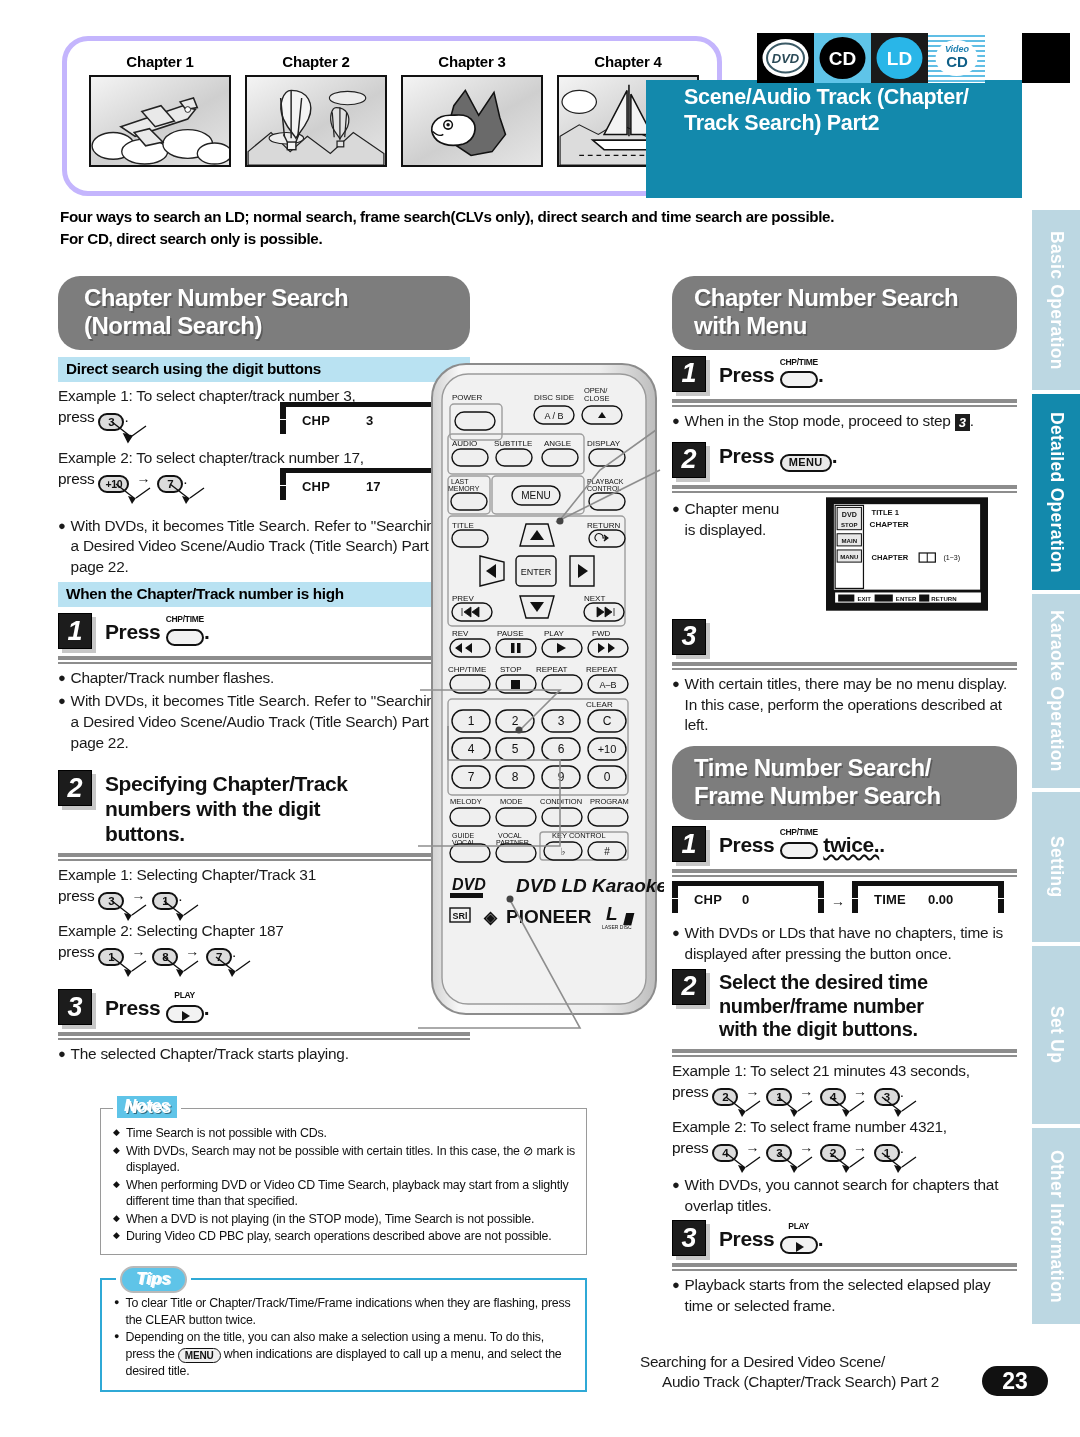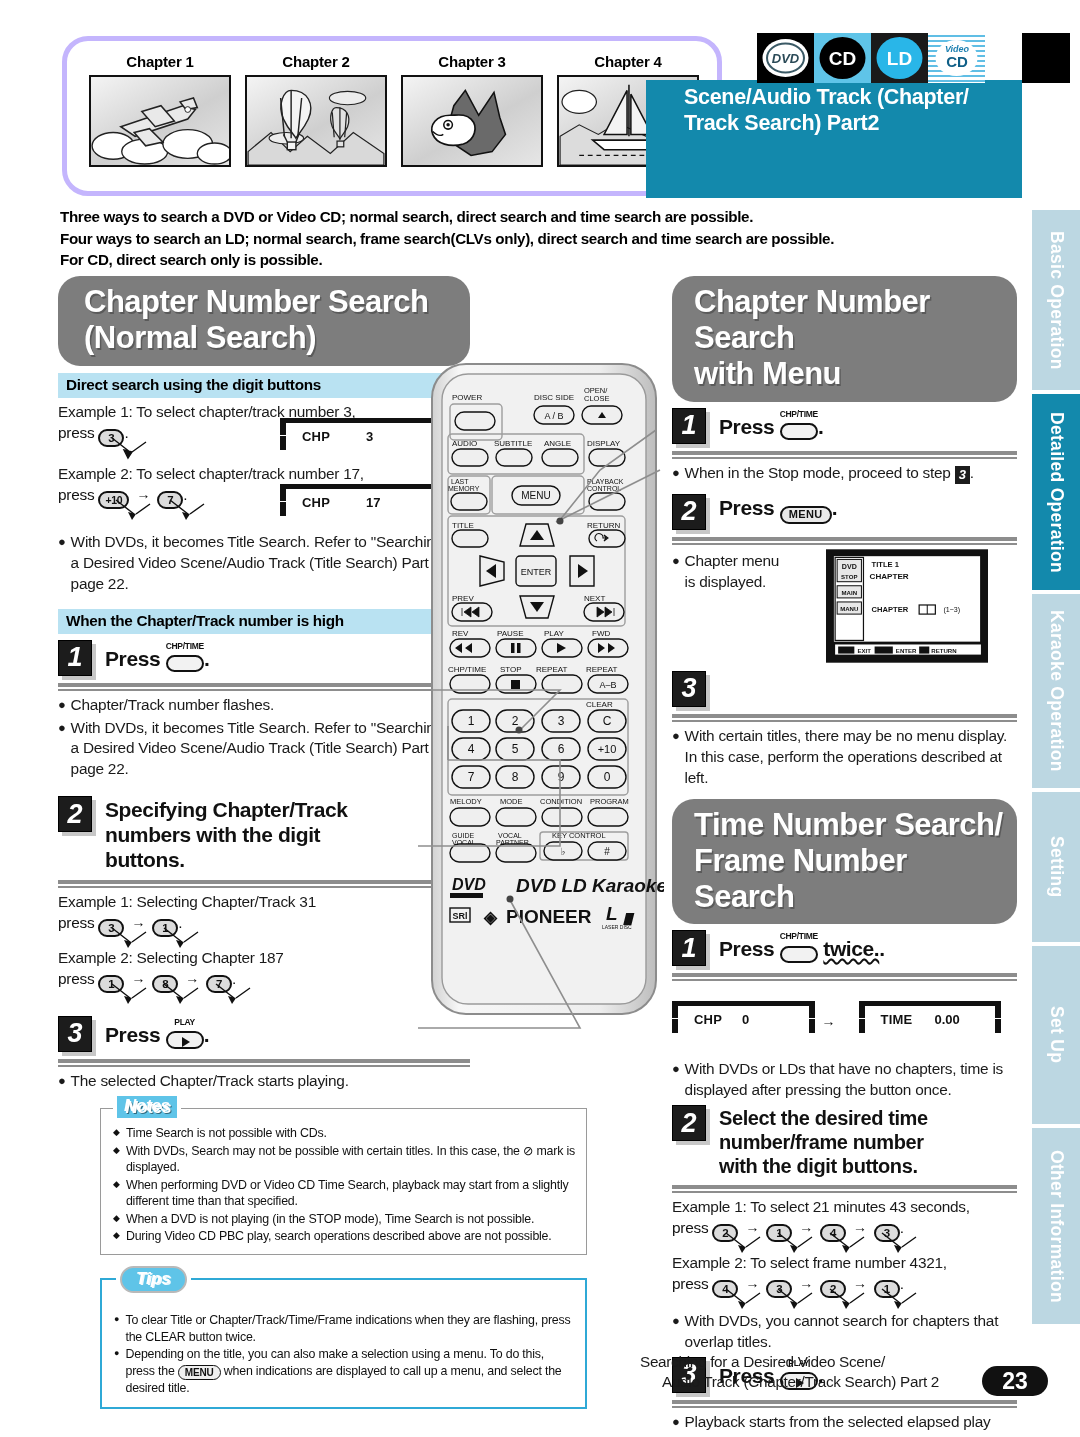--- a/index.html
+++ b/index.html
@@ -69,21 +69,21 @@
     letter-spacing: -0.35px; color: #000;
   }
 
   
   .col-left  { position: absolute; left: 58px;  top: 276px; width: 412px; }
   .col-right { position: absolute; left: 672px; top: 276px; width: 345px; }
 
   .sec-head {
     background: #7d7d7d; color: #fff; border-radius: 22px;
     padding: 8px 14px 10px 26px;
-    font-size: 31px; font-weight: bold; line-height: 1.16;
+    font-size: 24px; font-weight: bold; line-height: 1.16;
     letter-spacing: -0.5px;
     text-shadow: 1.5px 1.5px 0 rgba(0,0,0,.28);
   }
   .sec-head.h-right { padding-left: 22px; }
 
   .subhead {
     background: #b9e2f2; font-size: 15.3px; font-weight: bold;
     padding: 3px 6px 4px 8px; margin-top: 7px; letter-spacing: -0.3px;
     color:#000;
   }
@@ -173,21 +173,21 @@
     font-weight: bold; font-style: italic; padding: 0px 7px 2px;
     text-shadow: 1.6px 1.6px 0 #ffffff, 2.6px 2.6px 0 rgba(0,0,0,.45);
     letter-spacing: -.3px;
   }
   .note-item { display:flex; gap:6px; margin-bottom:1px; }
   .note-item .dia { flex:none; font-size: 9px; line-height: 1.7; }
   .note-item .tx { flex:1; font-size: 12.4px; line-height: 1.33; letter-spacing: -0.2px; }
 
   .tips-box {
     position: absolute; left: 100px; top: 1278px; width: 487px;
-    border: 2px solid #2fa9d6; padding: 32px 10px 10px 12px;
+    border: 2px solid #2fa9d6; padding: 15px 10px 10px 12px;
   }
   .tips-tag { position: absolute; left: 14px; top: -14px; background:#fff; padding: 0 4px; }
   .tag-tips {
     display:inline-block; background: #5fc4e8; color:#fff; font-size: 17px;
     font-weight: bold; font-style: italic; padding: 1px 14px 2px;
     border-radius: 14px; border: 2px solid #b9b9b9;
     text-shadow: 1.4px 1.4px 0 rgba(255,255,255,.9);
   }
 
   
@@ -346,21 +346,20 @@
             <path d="M34 66 L112 66 L100 76 L46 76 Z" fill="#fff" stroke="#111" stroke-width="1.6"></path>
             <line x1="20" y1="82" x2="128" y2="82" stroke="#111" stroke-width="1.2" stroke-dasharray="5 4"></line>
           </svg>
         </div>
       </div>
     </div>
   </div>
 </div>
 
 <div class="intro">
-  <p>Three ways to search a DVD or Video CD; normal search, direct search and time search are possible.</p>
   <p>Four ways to search an LD; normal search, frame search(CLVs only), direct search and time search are possible.</p>
   <p>For CD, direct search only is possible.</p>
 </div>
 
 <div class="col-left">
 
   <div class="sec-head">
     <div>Chapter Number Search</div>
     <div>(Normal Search)</div>
   </div>
@@ -413,21 +412,21 @@
       <span class="osd-txt">CHP</span>
       <span class="osd-val">17</span>
     </div>
   </div>
 
   <div class="bullet body-txt" style="margin-top:12px;">
     <span class="dot">●</span>
     <span class="tx">With DVDs, it becomes Title Search. Refer to "Searching for a Desired Video Scene/Audio Track (Title Search) Part 1" in page 22.</span>
   </div>
 
-  <div class="subhead" style="margin-top:14px;">When the Chapter/Track number is high</div>
+  <div class="subhead" style="margin-top:4px;">When the Chapter/Track number is high</div>
 
   <div class="step">
     <div class="stepnum">1</div>
     <div class="stepbody">
       <span>Press</span>
       <span class="key-stack">
         <span class="key-lbl">CHP/TIME</span>
         <span class="key-oval"></span>
       </span><span>.</span>
     </div>
@@ -807,21 +806,21 @@
     <div class="osd" style="width:152px; margin:0;">
       <div class="cr t"></div>
         <div class="cr lv"></div>
         <div class="cr rv"></div>
       <div class="cr lb"></div>
         <div class="cr rb"></div>
       <span class="osd-txt">CHP</span>
       <span class="osd-val" style="left:70px;">0</span>
     </div>
     <span class="arrowg">→</span>
-    <div class="osd" style="width:152px; margin:16px;">
+    <div class="osd" style="width:152px; margin:0;">
       <div class="cr t"></div>
         <div class="cr lv"></div>
         <div class="cr rv"></div>
       <div class="cr lb"></div>
         <div class="cr rb"></div>
       <span class="osd-txt">TIME</span>
       <span class="osd-val" style="left:76px;">0.00</span>
     </div>
   </div>
 

